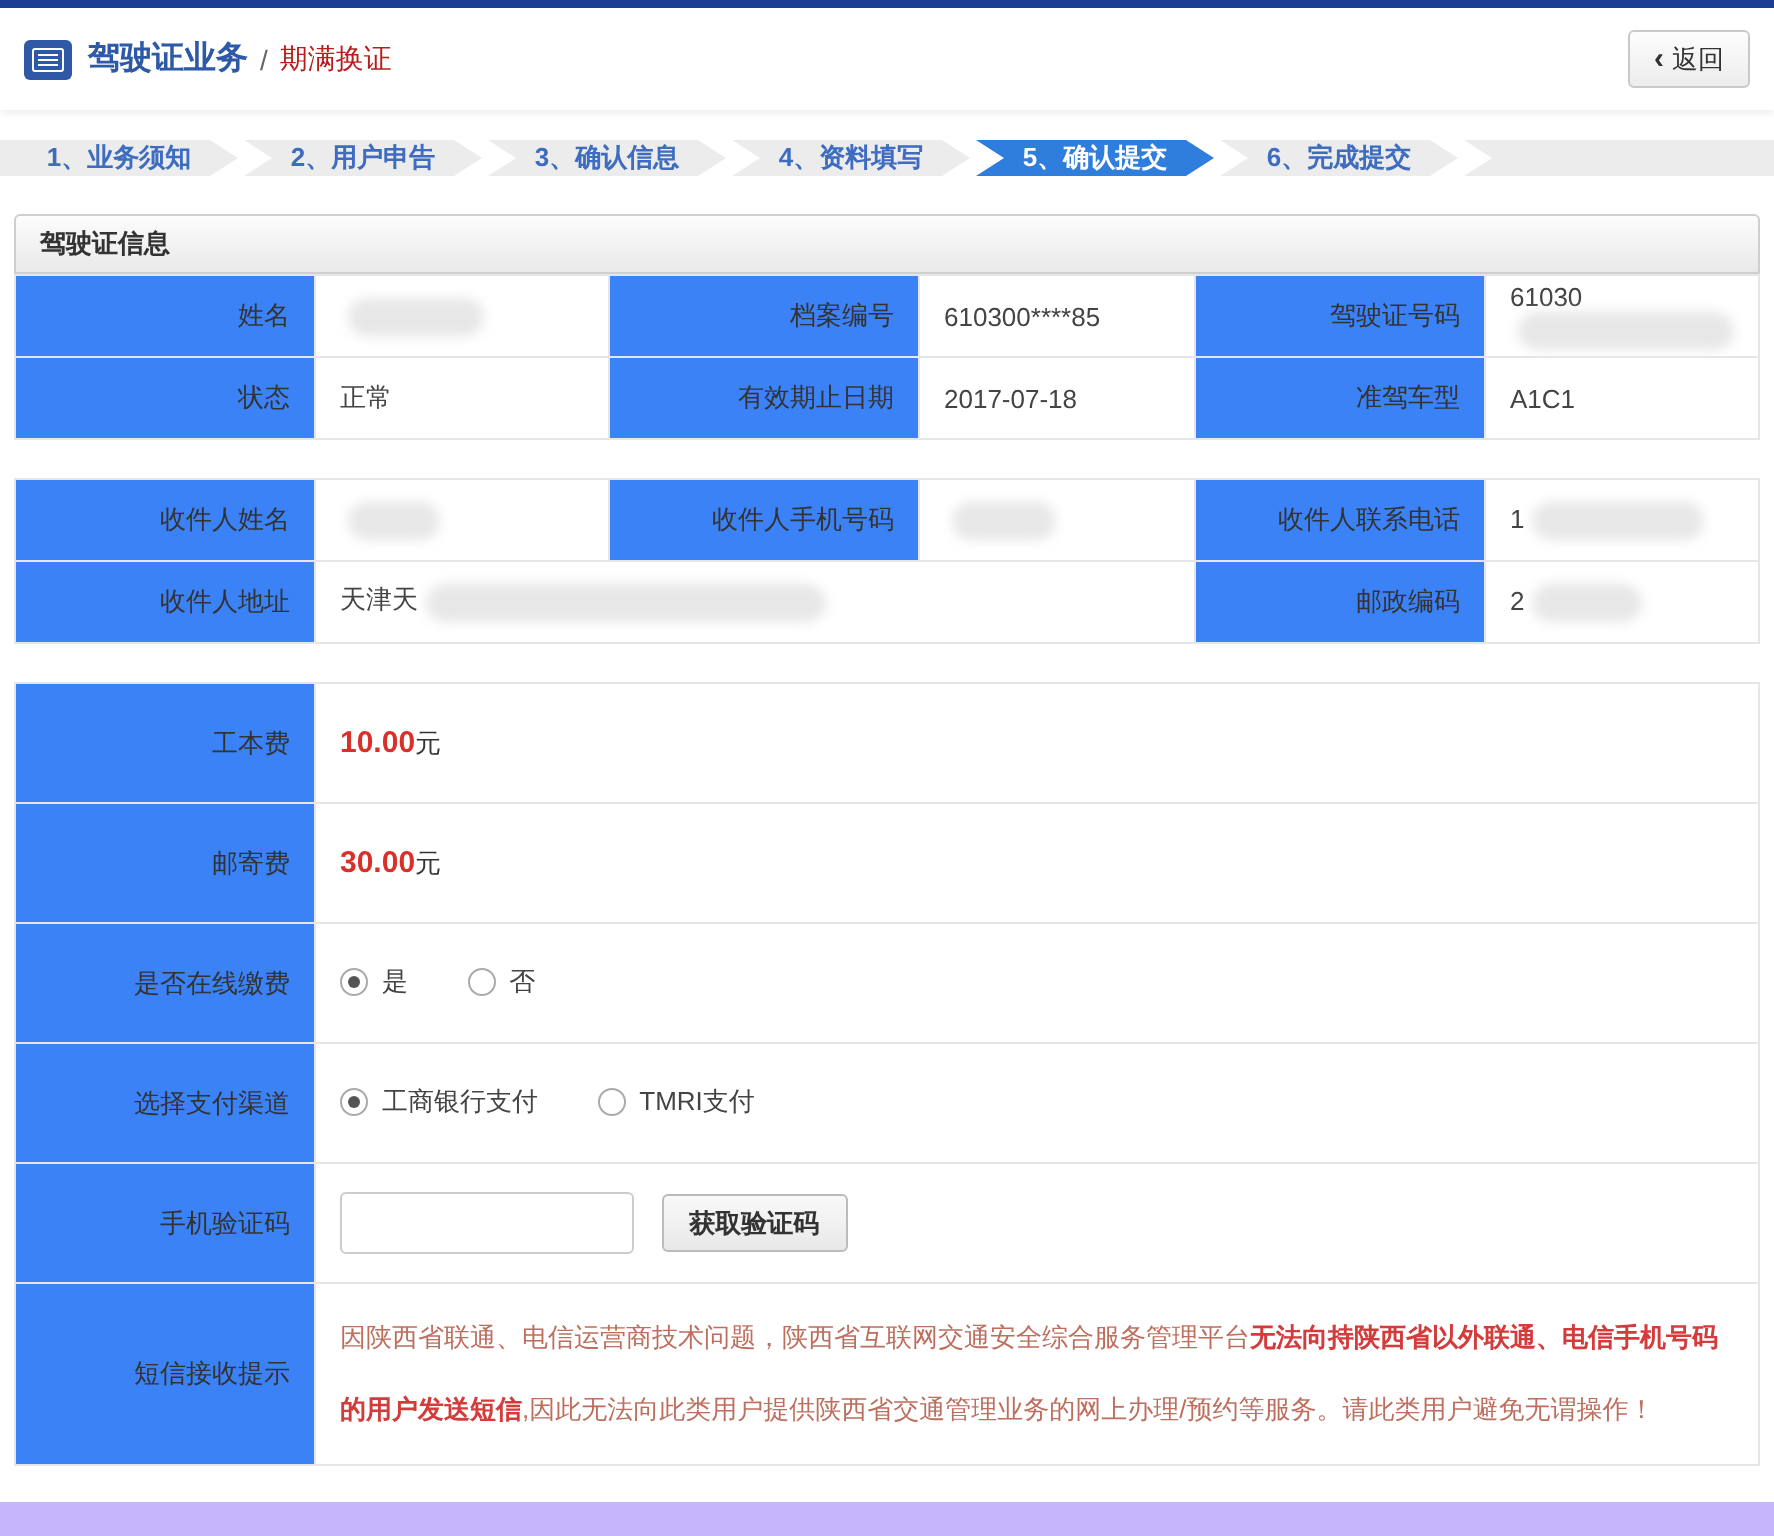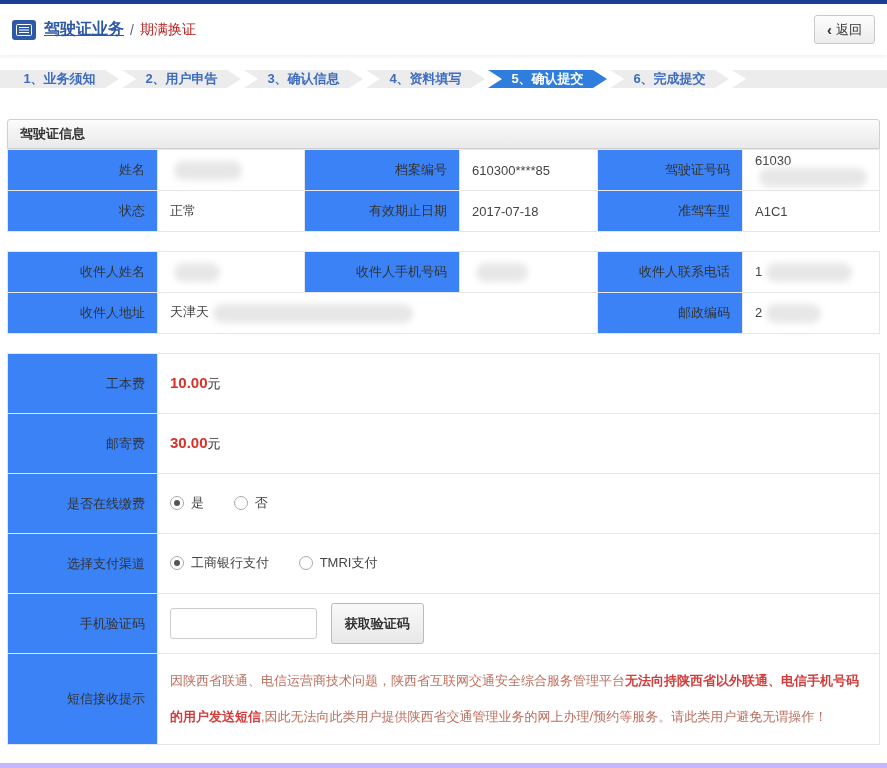--- a/index.html
+++ b/index.html
@@ -9,30 +9,30 @@
     font-size:13px; color:#333; background:#fff;
     display:flex; flex-direction:column;
   }
   .navy-bar { height:4px; background:#1c3d94; flex:0 0 auto; }
   
   .header { height:51px; display:flex; align-items:center; padding:0 12px;
             background:#fff; box-shadow:0 2px 3px rgba(0,0,0,.06); flex:0 0 auto; }
   .list-icon { width:24px; height:20px; background:#2e59a7; border-radius:3px;
                display:inline-flex; align-items:center; justify-content:center; margin-right:8px; }
   .list-icon svg { display:block; }
-  .page-title { color:#2e59a7; font-size:16px; font-weight:bold;text-decoration:underline; }
+  .page-title { color:#2e59a7; font-size:16px; font-weight:bold; }
   .crumb-sep { color:#666; font-size:14px; margin:0 6px; }
   .page-subtitle { color:#b91c1c; font-size:14px; }
   .spacer { flex:1; }
   .back-btn { height:29px; padding:0 12px; border:1px solid #c9c9c9; border-radius:3px;
               background:linear-gradient(#fdfdfd,#ececec); font-size:13px; color:#333;
               display:inline-flex; align-items:center; gap:4px; cursor:pointer; }
   .back-btn .chev { font-size:15px; font-weight:bold; line-height:1; }
   
-  .steps { display:flex; height:33px; margin:15px 0 12px 0; }
+  .steps { display:flex; height:33px; margin:15px 0 0 0; }
   .step { width:119px; flex:0 0 119px; margin-right:3px; background:#ececec;
           color:#3d6cc0; font-weight:bold; font-size:13px;
           display:flex; align-items:center; justify-content:center; cursor:pointer;
           clip-path:polygon(0 0, calc(100% - 14px) 0, 100% 50%, calc(100% - 14px) 100%, 0 100%, 14px 50%); }
   .step.first { clip-path:polygon(0 0, calc(100% - 14px) 0, 100% 50%, calc(100% - 14px) 100%, 0 100%); }
   .step.checked { background:#2f7ddd; color:#fff; }
   .step-filler { flex:1; background:#ececec;
           clip-path:polygon(0 0, 100% 0, 100% 100%, 0 100%, 14px 50%); }
   
   .content { padding:0 7px; }
@@ -51,21 +51,21 @@
   table.fee td { height:60px; }
   .price { color:#d9302a; font-weight:bold; font-size:15px; }
   .unit { color:#333; font-size:13px; }
   .radio-opt { display:inline-flex; align-items:center; gap:7px; margin-right:26px; cursor:pointer; }
   .radio { width:14px; height:14px; border:1px solid #aaa; border-radius:50%;
            background:#fff; position:relative; display:inline-block; flex:0 0 auto; }
   .radio.checked::after { content:""; position:absolute; left:3px; top:3px; width:6px; height:6px;
            border-radius:50%; background:#555; }
   .sms-input { width:147px; height:31px; border:1px solid #ccc; border-radius:3px;
            padding:0 8px; font-size:13px; vertical-align:middle; }
-  .code-btn { height:41px; padding:0 13px; margin-left:10px; border:1px solid #bbb; border-radius:3px;
+  .code-btn { height:29px; padding:0 13px; margin-left:10px; border:1px solid #bbb; border-radius:3px;
            background:linear-gradient(#f9f9f9,#e8e8e8); font-weight:bold; font-size:13px;
            color:#333; cursor:pointer; vertical-align:middle; }
   .notice-cell { line-height:36px; padding:9px 18px 9px 12px !important; height:auto !important; }
   .notice { color:#bd6e5d; font-size:13px; }
   .notice b { color:#d43c3c; }
   
   .footer { flex:1; background:#c4b5fd; margin-top:18px; padding:21px 65px 0 0; text-align:right; }
   .blue-btn { height:31px; padding:0 17px; margin-left:13px; border:1px solid #3d7ac9; border-radius:4px;
            background:#4385dd; color:#fff; font-weight:bold; font-size:13px; cursor:pointer; }
 </style>

